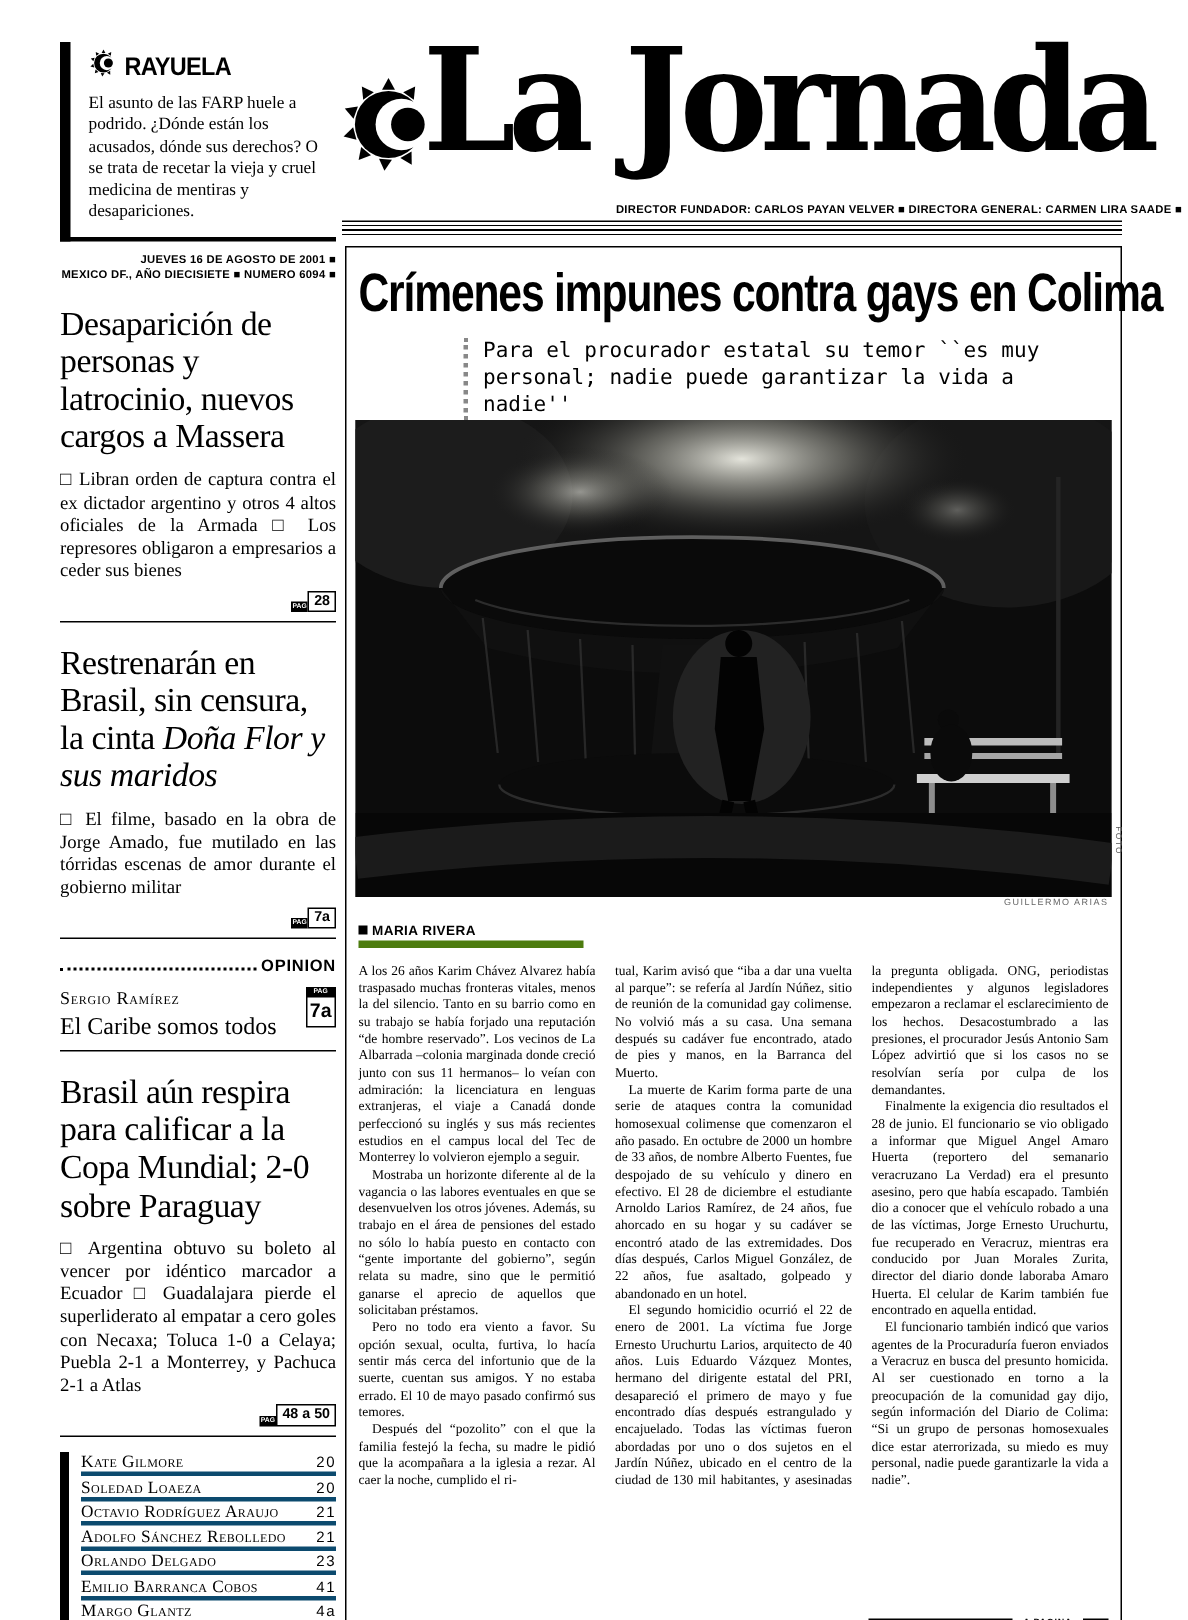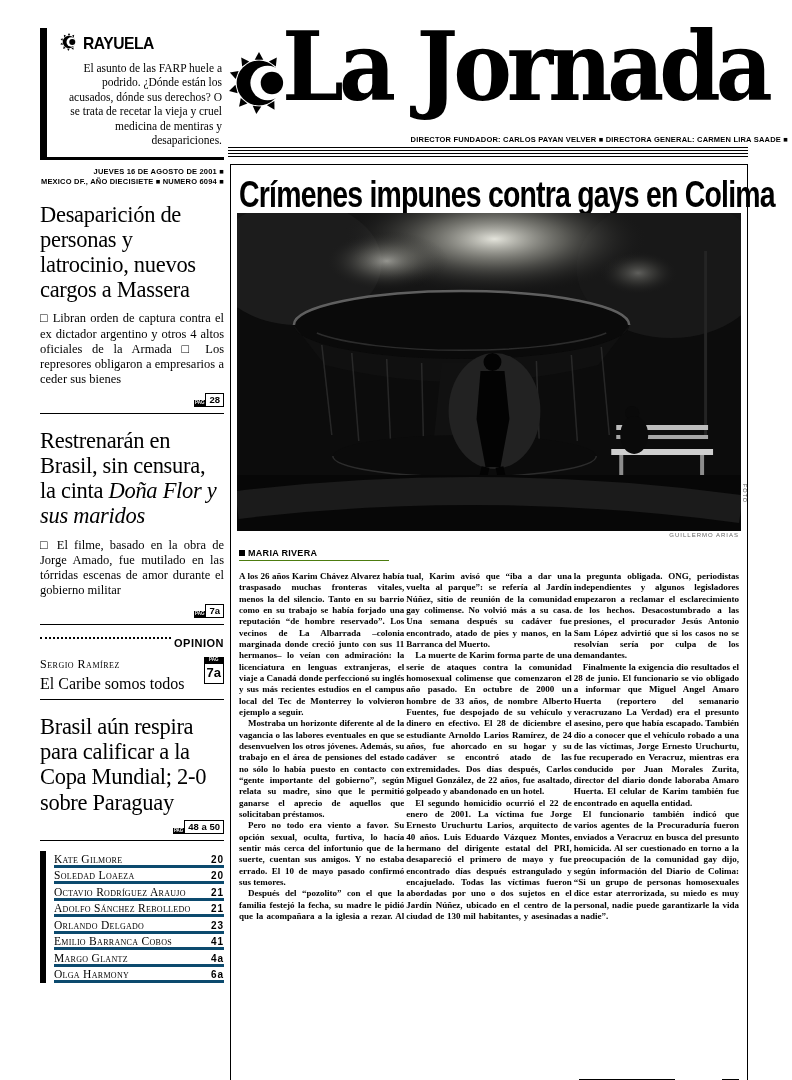--- a/index.html
+++ b/index.html
@@ -4,42 +4,42 @@
 <style>
   html,body{margin:0;padding:0;background:#ffffff;}
   .page{position:relative;width:792px;height:1080px;background:#fff;overflow:hidden;
         font-family:"Liberation Serif",serif;color:#000;}
 
   
   .sidebar{position:absolute;left:40px;top:28px;width:184px;}
   .rayuela{border-left:7px solid #000;border-bottom:3px solid #000;padding:4px 2px 10px 12px;min-height:108px;}
   .rayuela-head{display:flex;align-items:center;gap:4px;margin-bottom:5px;}
   .rayuela-title{font-family:"Liberation Sans",sans-serif;font-weight:bold;font-size:17px;letter-spacing:-0.5px;transform:scaleX(.92);transform-origin:left;}
-  .rayuela-text{margin:0;font-size:11.5px;line-height:1.25;text-align:right;}
+  .rayuela-text{margin:0;font-size:11.5px;line-height:1.25;}
   .dateline{margin-top:7px;text-align:right;font-family:"Liberation Sans",sans-serif;
             font-weight:bold;font-size:7.5px;line-height:1.35;letter-spacing:.2px;}
   .sb-headline{margin:14px 0 0 0;font-weight:normal;font-size:22.5px;line-height:1.12;letter-spacing:-0.3px;}
   .sb-deck{margin:9px 0 0 0;font-size:12.5px;line-height:1.22;text-align:justify;}
   .pag-row{display:flex;justify-content:flex-end;align-items:flex-end;margin-top:5px;}
   .pag-chip{background:#000;color:#fff;font-family:"Liberation Sans",sans-serif;font-size:4.5px;font-weight:bold;padding:1px 1px;line-height:1;}
   .pag-num{border:1px solid #000;font-family:"Liberation Sans",sans-serif;font-weight:bold;font-size:9.5px;padding:0 3px;line-height:1.3;}
   .sb-rule{border:none;border-top:1px solid #000;margin:6px 0 0 0;}
-  .op-divider{display:flex;align-items:flex-start;margin-top:12px;}
+  .op-divider{display:flex;align-items:flex-end;margin-top:12px;}
   .op-divider .dots{flex:1;border-bottom:2px dotted #000;margin-bottom:3px;}
   .op-label{font-family:"Liberation Sans",sans-serif;font-weight:bold;font-size:11px;letter-spacing:.5px;margin-left:3px;}
   .op-item{position:relative;margin-top:8px;padding-right:28px;}
   .op-author{font-variant:small-caps;font-size:12px;letter-spacing:.5px;}
   .op-title{font-size:16px;margin-top:3px;}
   .op-item .pag-badge{position:absolute;right:0;top:0;display:flex;flex-direction:column;align-items:stretch;}
   .op-item .pag-chip{text-align:center;}
   .op-item .pag-num{font-size:13px;text-align:center;padding:1px 2px;}
   .columnists{margin-top:10px;border-left:6px solid #000;padding-left:8px;}
   .col-row{display:flex;justify-content:space-between;align-items:baseline;border-bottom:3px solid #0c4a6e;padding:1.5px 0 0 0;}
   .col-name{font-variant:small-caps;font-size:11.5px;letter-spacing:.3px;white-space:nowrap;}
-  .col-page{font-family:"Liberation Sans",sans-serif;font-weight:bold;font-size:10px;letter-spacing:1px;}
+  .col-page{font-family:"Liberation Sans",sans-serif;font-weight:normal;font-size:10px;letter-spacing:1px;}
 
   
   .masthead{position:absolute;left:228px;top:22px;width:560px;height:120px;}
   .masthead-row{display:flex;align-items:flex-start;}
   .masthead-sun{flex:0 0 auto;margin-top:26px;}
   .masthead-title{font-family:"DejaVu Serif",serif;font-weight:bold;font-size:88px;line-height:.95;
                   letter-spacing:-5px;transform:scaleY(1.08);transform-origin:top left;white-space:nowrap;margin-left:-8px;}
   .director-line{position:absolute;right:0;bottom:-2px;font-family:"Liberation Sans",sans-serif;
                  font-weight:bold;font-size:7.5px;letter-spacing:.2px;}
   .multirule{position:absolute;left:228px;top:147px;width:520px;height:10px;
@@ -51,24 +51,24 @@
                  font-size:36px;line-height:1;letter-spacing:-1px;white-space:nowrap;
                  transform:scaleX(.79);transform-origin:left;}
   .subdeck{margin:12px 0 0 78px;width:408px;border-left:3px dotted #888;padding-left:10px;
            font-family:"DejaVu Sans Mono",monospace;font-size:14px;line-height:1.3;}
   .photo-wrap{position:relative;margin:8px 6px 0 6px;height:318px;background:#0b0b0b;}
   .photo-wrap svg{display:block;width:100%;height:100%;}
   .credit-vert{position:absolute;right:-1px;bottom:28px;transform:rotate(90deg);transform-origin:right bottom;
                font-family:"Liberation Sans",sans-serif;font-size:5.5px;color:#555;letter-spacing:1px;}
   .credit-line{margin:1px 8px 0 0;text-align:right;font-family:"Liberation Sans",sans-serif;font-size:6px;color:#666;letter-spacing:1px;}
   .caption{margin:3px 10px 0 8px;font-family:"Liberation Sans",sans-serif;font-size:10px;line-height:1.25;}
-  .byline{margin:10px 0 0 8px;border-bottom:1px solid #4d7c0f;width:150px;padding-bottom:2px;
+  .byline{margin:10px 0 0 8px;border-bottom:5px solid #4d7c0f;width:150px;padding-bottom:2px;
           font-family:"Liberation Sans",sans-serif;font-weight:bold;font-size:9px;letter-spacing:.3px;}
   .byline-square{display:inline-block;width:6px;height:6px;background:#000;margin-right:3px;}
-  .columns{display:flex;gap:2px;margin:10px 8px 0 8px;height:352px;overflow:hidden;font-weight:bold;}
+  .columns{display:flex;gap:13px;margin:10px 8px 0 8px;height:352px;overflow:hidden;}
   .col{flex:1;font-size:9px;line-height:1.26;text-align:justify;overflow:hidden;}
   .col p{margin:0;}
   .col p + p{text-indent:9px;}
   .jump{position:absolute;right:8px;bottom:6px;left:348px;display:flex;align-items:flex-start;gap:7px;}
   .jump-rule{flex:1;border-top:1px solid #000;}
   .jump-label{font-family:"Liberation Sans",sans-serif;font-weight:bold;font-size:6px;letter-spacing:.5px;}
   .jump-page{border:1px solid #000;font-family:"Liberation Sans",sans-serif;font-weight:bold;font-size:10px;padding:0 2px;}
   .it{font-style:italic;}
 </style>
 </head>
@@ -147,20 +147,21 @@
       <div class="op-author">Sergio Ramírez</div>
       <div class="op-title">El Caribe somos todos</div>
       <span class="pag-badge">
         <span class="pag-chip">PAG</span>
         <span class="pag-num">7a</span>
       </span>
     </div>
     <hr class="sb-rule">
 
     <h2 class="sb-headline">Brasil aún respira para calificar a la Copa Mundial; 2-0 sobre Paraguay</h2>
+    <p class="sb-deck">□ Argentina obtuvo su boleto al vencer por idéntico marcador a Ecuador □ Guadalajara pierde el superliderato al empatar a cero goles con Necaxa; Toluca 1-0 a Celaya; Puebla 2-1 a Monterrey, y Pachuca 2-1 a Atlas</p>
     <div class="pag-row">
       <span class="pag-chip">PAG</span>
       <span class="pag-num">48 a 50</span>
     </div>
     <hr class="sb-rule">
 
     <div class="columnists">
       <div class="col-row">
           <span class="col-name">Kate Gilmore</span>
           <span class="col-page">20</span>
@@ -233,20 +234,21 @@
         </svg>
       </span>
       <div class="masthead-title">La Jornada</div>
     </div>
     <div class="director-line">DIRECTOR FUNDADOR: CARLOS PAYAN VELVER ■ DIRECTORA GENERAL: CARMEN LIRA SAADE ■</div>
   </header>
   <div class="multirule"></div>
 
   <section class="main-box">
     <h1 class="main-headline">Crímenes impunes contra gays en Colima</h1>
+    <div class="subdeck">Para el procurador estatal su temor ``es muy personal; nadie puede garantizar la vida a nadie''</div>
 
     <figure class="photo-wrap" style="margin-block:0;">
       <svg viewBox="0 0 505 318" preserveAspectRatio="none">
         <defs>
           <radialGradient id="glow" cx="50%" cy="50%" r="50%">
             <stop offset="0%" stop-color="#efefe6" stop-opacity="0.95"></stop>
             <stop offset="45%" stop-color="#b5b5aa" stop-opacity="0.45"></stop>
             <stop offset="100%" stop-color="#111111" stop-opacity="0"></stop>
           </radialGradient>
         </defs>

